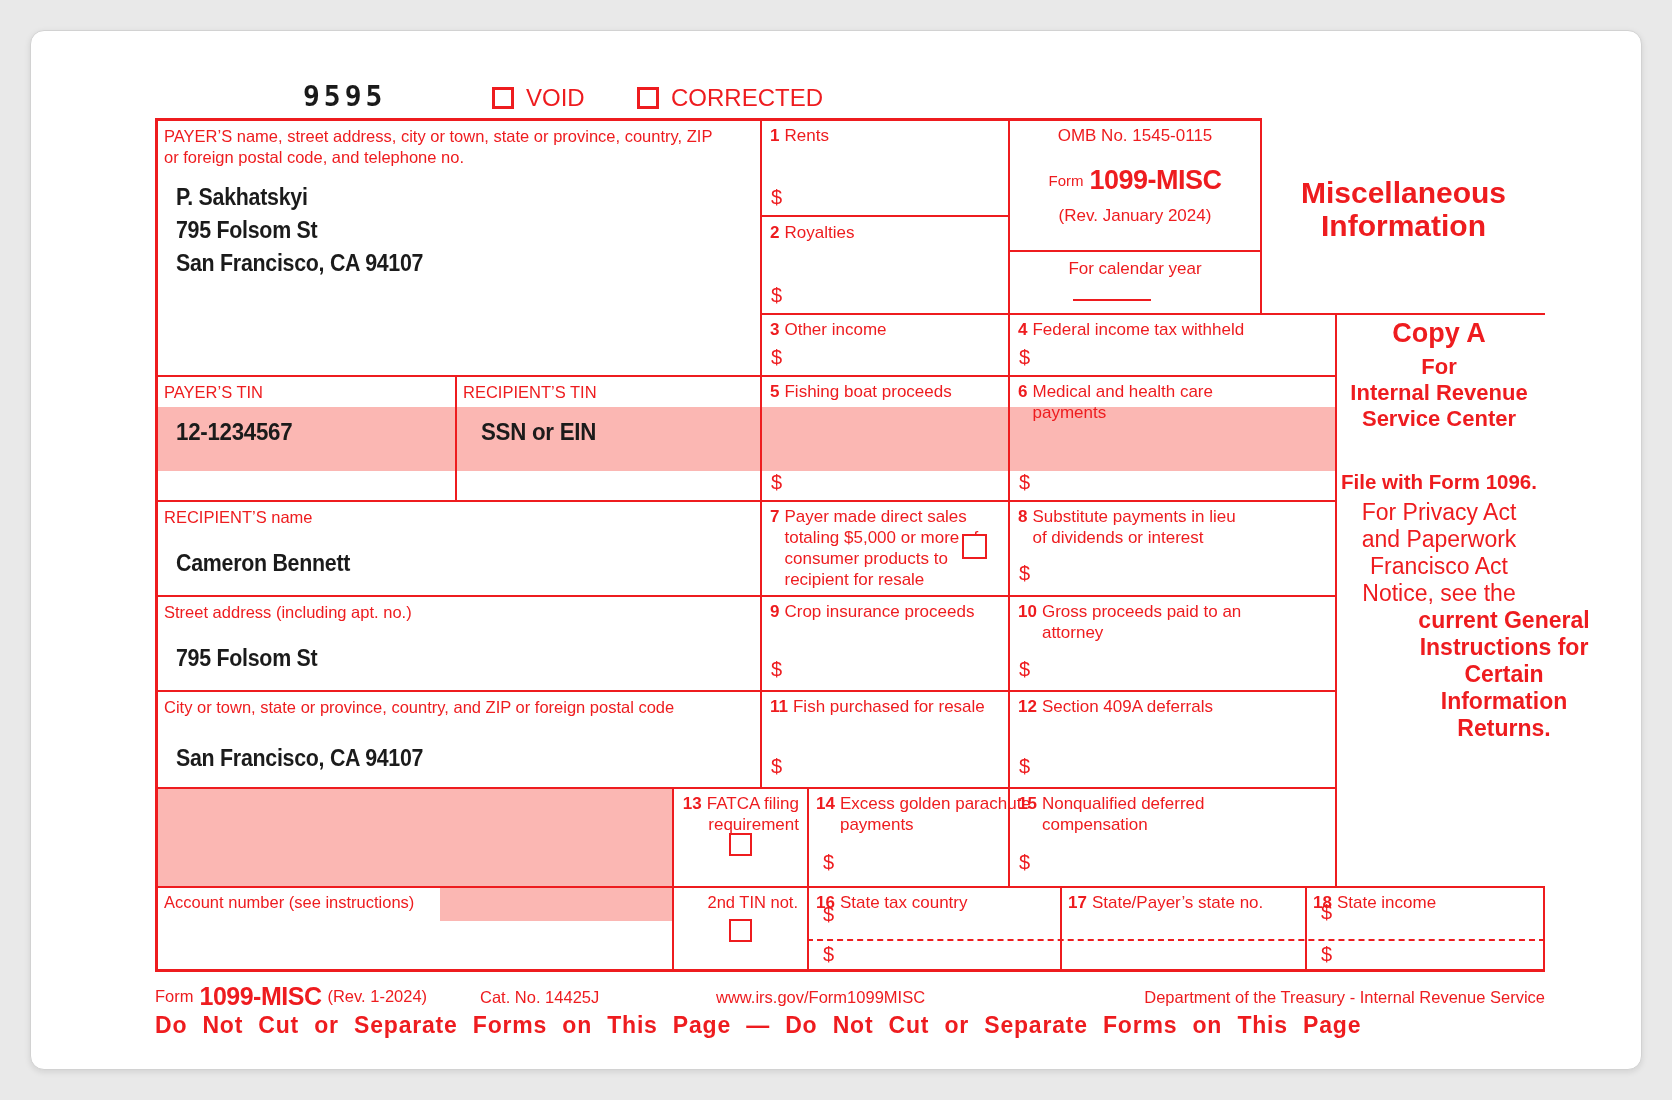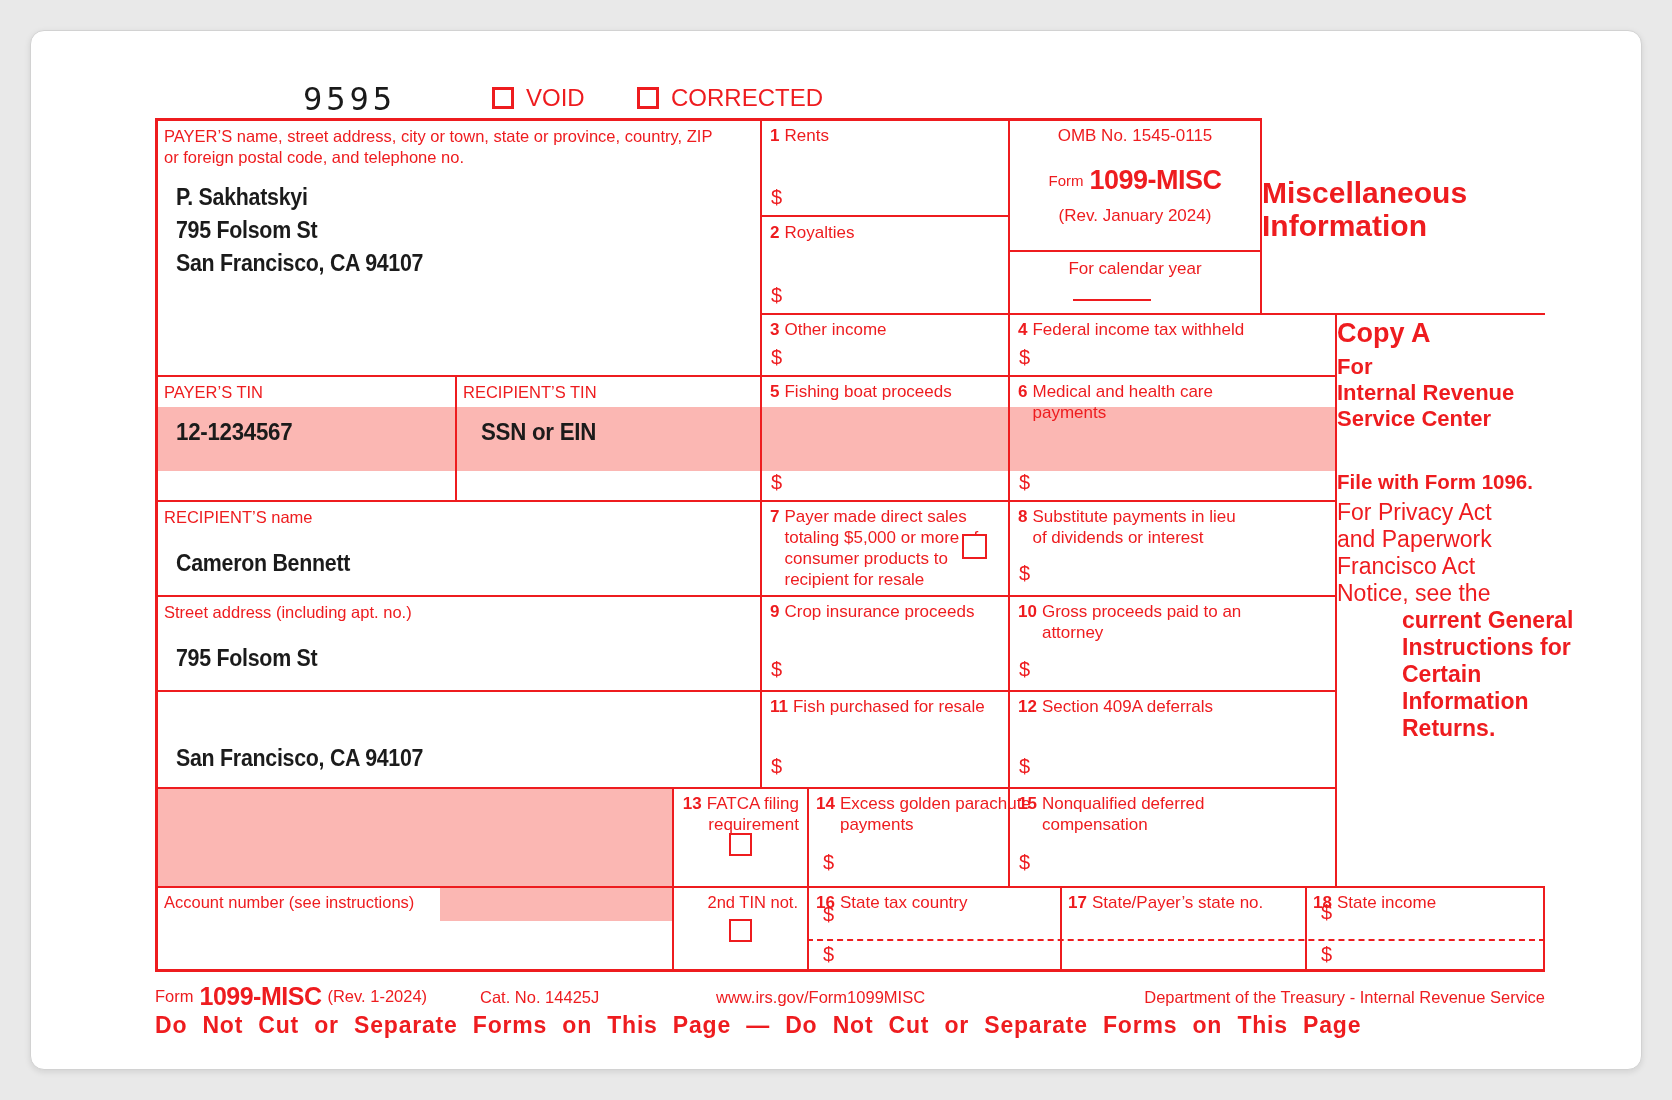--- a/index.html
+++ b/index.html
@@ -17,26 +17,26 @@
   .stripe{position:absolute;background:var(--pink);z-index:1}
   .lab{position:absolute;color:var(--red);font-size:16.5px;line-height:21px;z-index:3;white-space:pre-line}
   .bl{position:absolute;display:flex;gap:5px;color:var(--red);font-size:17px;line-height:21px;z-index:3}
   .bl .bn{font-weight:700}
   .bl .bt{white-space:pre-line}
   .val{position:absolute;color:#1b1b1b;font-weight:700;font-size:23px;line-height:33px;z-index:3;
        white-space:pre-line;transform:scaleX(.93);transform-origin:left top;letter-spacing:-.3px}
   .dol{position:absolute;color:var(--red);font-size:20px;z-index:3}
   .cb{position:absolute;background:#fff;border:3px solid var(--red);z-index:3}
   .cb.small{border-width:2px}
-  .rtxt{position:absolute;color:var(--red);text-align:left;z-index:3;white-space:pre-line}
+  .rtxt{position:absolute;color:var(--red);text-align:center;z-index:3;white-space:pre-line}
   .hline{position:absolute;background:var(--red);z-index:2}
   .dash{position:absolute;border-top:2px dashed var(--red);z-index:3}
   .ftr{position:absolute;color:var(--red);font-size:16.5px;z-index:3}
   .code{position:absolute;color:#1a1a1a;font-family:"DejaVu Sans Mono","Liberation Mono",monospace;
-        font-size:32px;font-weight:400;letter-spacing:4px;z-index:3}
+        font-size:28px;font-weight:700;letter-spacing:4px;z-index:3}
   .topcb-label{position:absolute;color:var(--red);font-size:24px;z-index:3}
   .formline{position:absolute;display:flex;align-items:center;gap:6px;z-index:3;color:var(--red)}
 </style>
 </head>
 <body>
 
 <div class="sheet">
   <div class="card"></div>
 
   <div class="code" style="left:303px;top:80px">9595</div>
@@ -94,20 +94,21 @@
 
   <div class="lab" style="left:164px;top:382px">PAYER’S TIN</div>
   <div class="val" style="left:176px;top:415px;font-size:24px">12-1234567</div>
   <div class="lab" style="left:463px;top:382px">RECIPIENT’S TIN</div>
   <div class="val" style="left:481px;top:415px;font-size:24px">SSN or EIN</div>
 
   <div class="lab" style="left:164px;top:507px">RECIPIENT’S name</div>
   <div class="val" style="left:176px;top:547px">Cameron Bennett</div>
   <div class="lab" style="left:164px;top:602px">Street address (including apt. no.)</div>
   <div class="val" style="left:176px;top:642px">795 Folsom St</div>
+  <div class="lab" style="left:164px;top:697px">City or town, state or province, country, and ZIP or foreign postal code</div>
   <div class="val" style="left:176px;top:742px">San Francisco, CA 94107</div>
   <div class="lab" style="left:164px;top:892px">Account number (see instructions)</div>
   <div class="lab" style="left:676px;top:892px;width:122px;text-align:right">2nd TIN not.</div>
 
   <div class="bl" style="left:770px;top:125px">
       <b class="bn">1</b>
       <span class="bt">Rents</span>
     </div>
   <div class="bl" style="left:770px;top:222px">
       <b class="bn">2</b>

